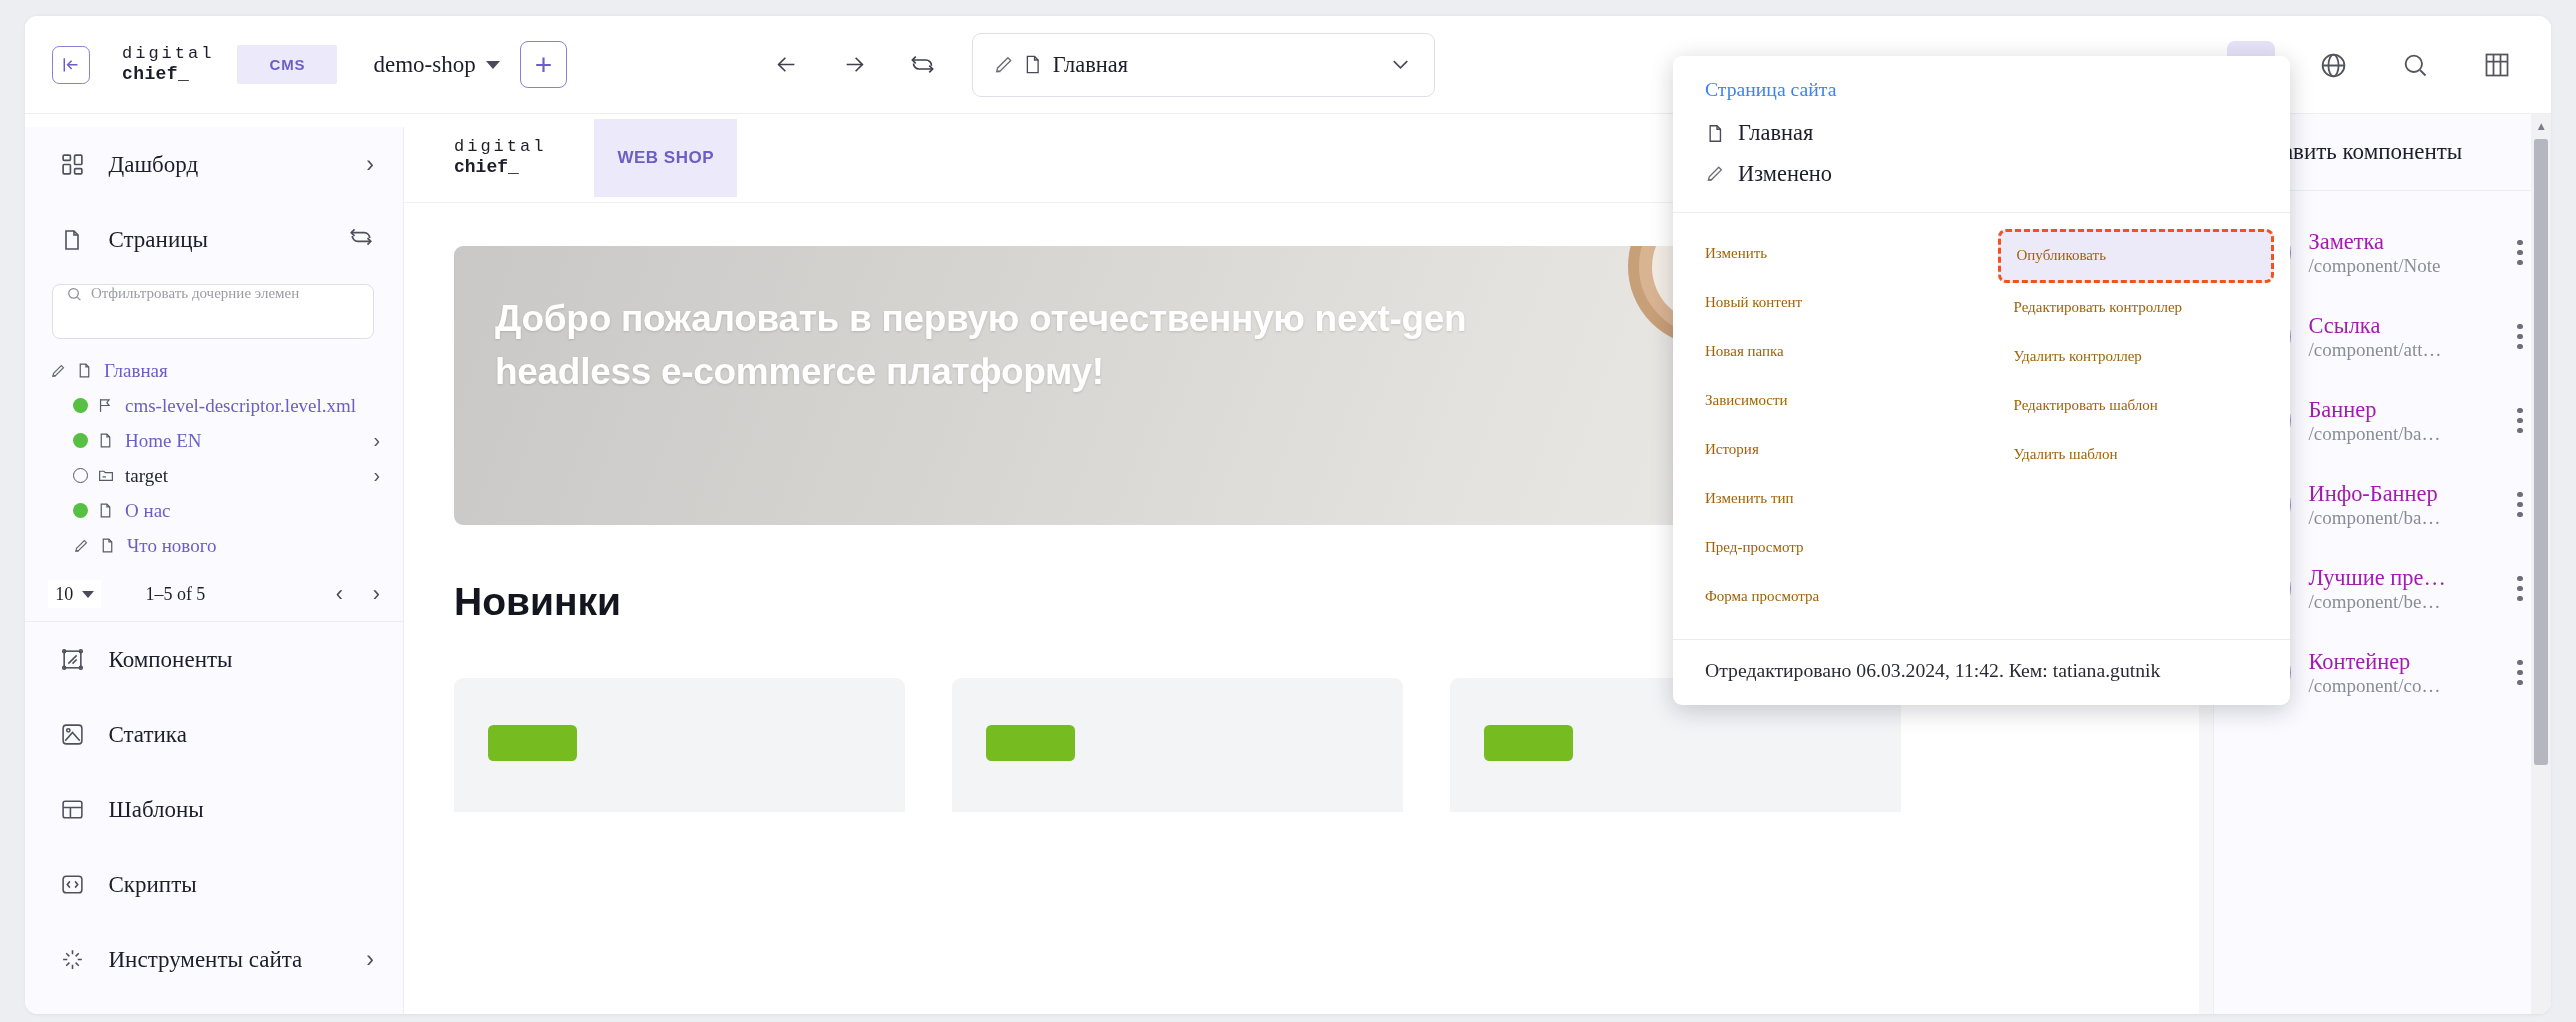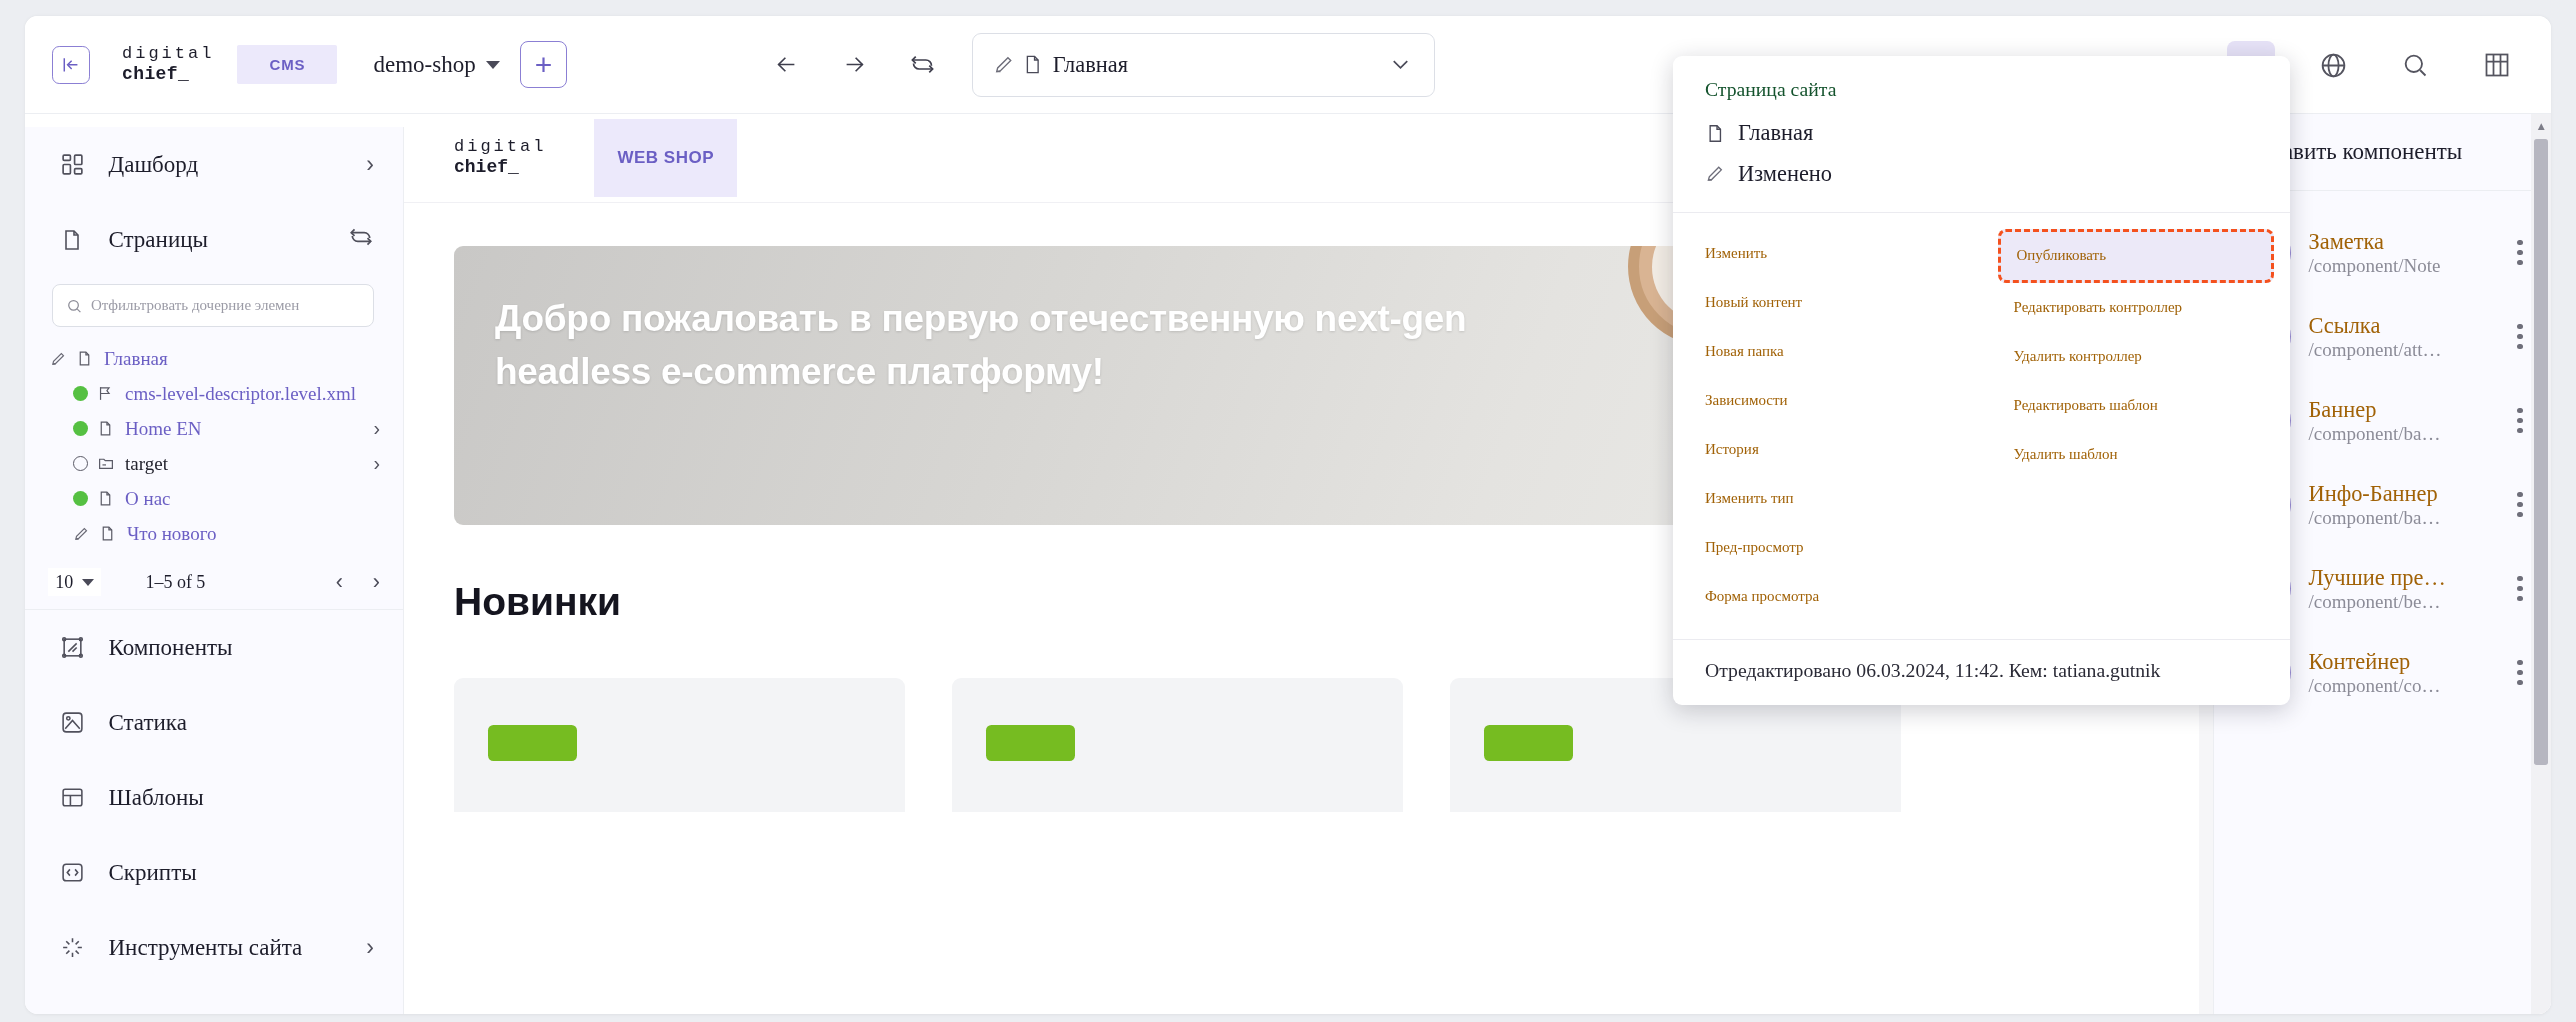--- a/index.html
+++ b/index.html
@@ -123,25 +123,25 @@
     cursor: pointer;
     color: #1d1d2b;
     font-size: 23px;
   }
   .side-row .sr-label { flex: 1; }
   .side-ico { width: 30px; display: flex; align-items: center; justify-content: center; color: #50505c; }
   .chev { color: #50505c; font-size: 23px; font-family: "Liberation Sans", sans-serif; }
 
   .filter-box {
     margin: 7.2px 29px 0 27px;
-    height: 43px;
+    height: 55px;
     border: 0.9px solid #dcdfe6;
     border-radius: 8px;
     background: #fff;
-    display: flex; align-items: center;
+    display: flex; align-items: flex-start;
     padding: 0 12.5px; gap: 9px;
   }
   .filter-box input {
     border: 0; outline: none; background: transparent;
     font-size: 15px; color: #70707c; width: 100%;
     font-family: "Liberation Serif", serif;
   }
   .filter-box input::placeholder { color: #9b9ba6; }
 
   .tree { margin-top: 14.3px; }
@@ -329,21 +329,21 @@
     cursor: pointer;
   }
   .avatar {
     width: 55px; height: 55px; border-radius: 50%;
     background: #9b8ed8; color: #fff;
     display: flex; align-items: center; justify-content: center;
     font-size: 22.4px; flex: none;
     font-family: "Liberation Serif", serif;
   }
   .comp-text { flex: 1; min-width: 0; }
-  .comp-name { font-size: 22.4px; color: #a16207; white-space: nowrap; overflow: hidden; }
+  .comp-name { font-size: 22.4px; color: #a21caf; white-space: nowrap; overflow: hidden; }
   .comp-path { font-size: 19px; color: #8c8c98; white-space: nowrap; overflow: hidden; margin-top: 2.7px; }
   .kebab { width: 23px; display: flex; flex-direction: column; align-items: center; gap: 4.5px; cursor: pointer; flex: none; }
   .kebab i { width: 5.4px; height: 5.4px; border-radius: 50%; background: #6e6e7a; display: block; }
   .rp-scroll {
     position: absolute; right: 0; top: 0; width: 19.7px; height: 900px;
     background: #f1f1f4;
   }
   .rp-scroll .thumb {
     position: absolute; left: 2.7px; top: 25px; width: 14.3px; height: 626px;
     background: #b6b6c0; border-radius: 2.7px;
@@ -360,21 +360,21 @@
     left: 1648px; top: 40px;
     width: 617px;
     background: #ffffff;
     border-radius: 9px;
     box-shadow: 0 5.4px 23px rgba(20,20,40,0.20);
     z-index: 50;
     overflow: hidden;
   }
   .menu-head { padding: 21.5px 0 18px 0; }
   .menu-caption {
-    font-size: 19.7px; color: #14532d;
+    font-size: 19.7px; color: #3b82f6;
     padding: 0 32px 12.5px 32px;
   }
   .menu-status {
     display: flex; align-items: center; gap: 12.5px;
     padding: 7.2px 32px; font-size: 22.4px; color: #1d1d2b;
   }
   .menu-sep { height: 0.9px; background: #ebebf0; }
   .menu-grid {
     display: flex;
     padding: 16px 0 18px 0;

